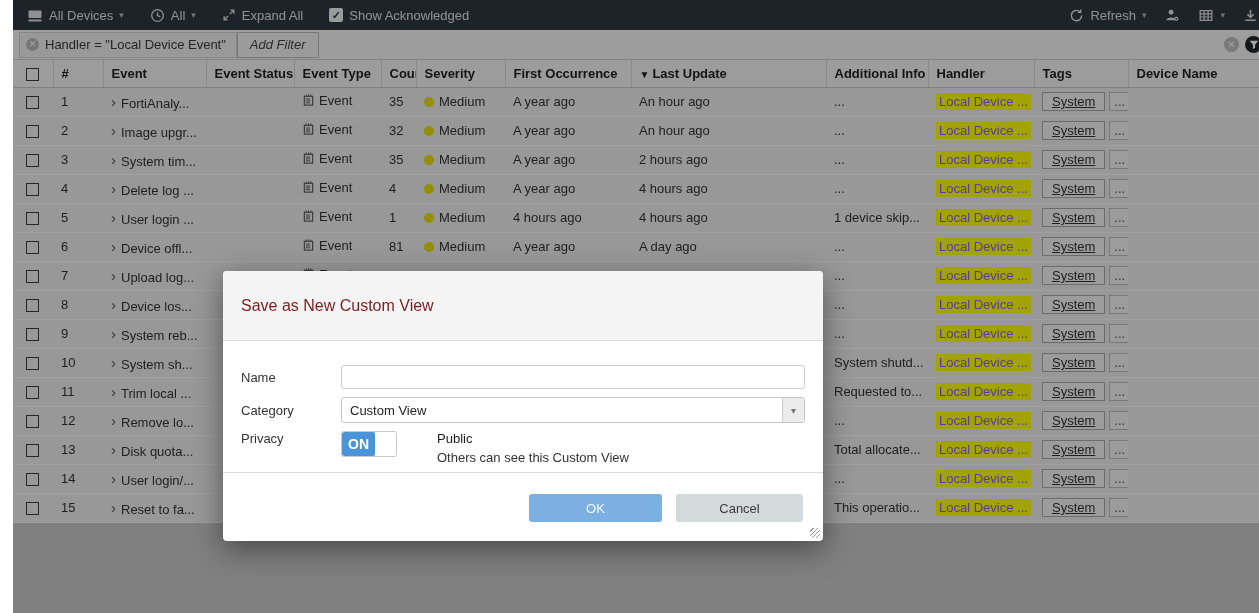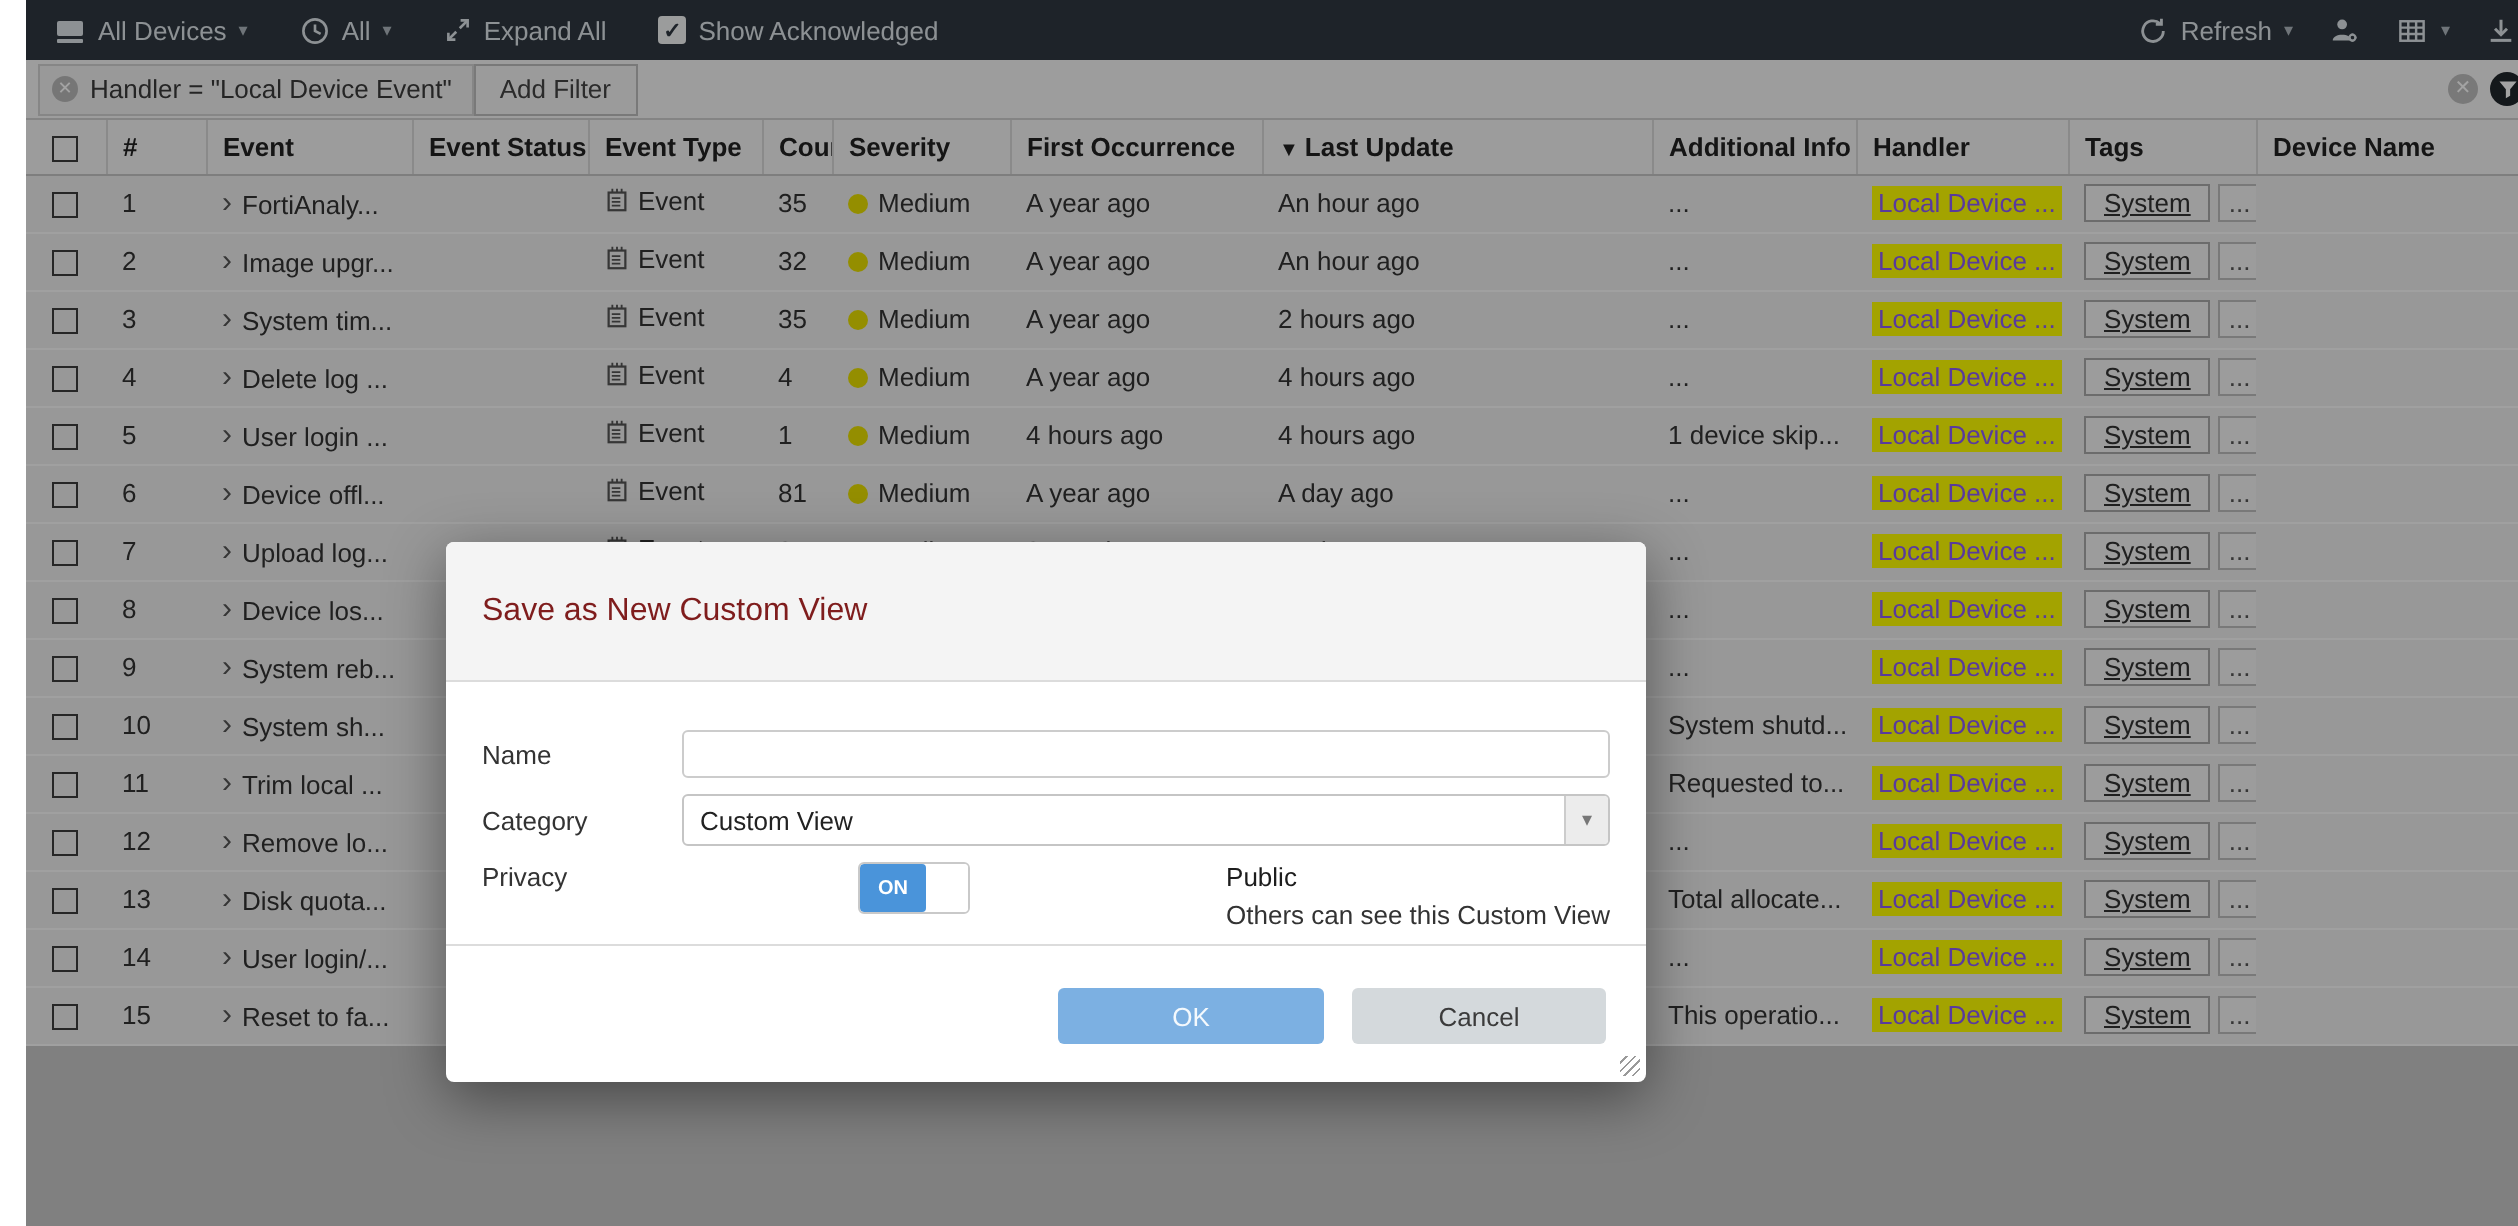--- a/index.html
+++ b/index.html
@@ -20,21 +20,21 @@
     color:#2f3841; font-size:11px; font-weight:bold; }
 
   
   .filterbar { height:30px; background:#f6f6f6; border-bottom:1px solid #cfcfcf;
     display:flex; align-items:center; padding:0 6px; }
   .chip { display:flex; align-items:center; gap:6px; background:#efefef;
     border:1px solid #d2d2d2; height:26px; padding:0 10px 0 6px; color:#3a3a3a; }
   .chip-x { width:13px; height:13px; border-radius:50%; background:#b9b9b9; color:#fff;
     font-size:9px; line-height:13px; text-align:center; display:inline-block; }
   .addfilter { height:26px; border:1px solid #bdbdbd; background:#f3f3f3; color:#444;
-    padding:0 12px; display:flex; align-items:center; cursor:pointer; }
+    padding:0 12px; display:flex; align-items:center; cursor:pointer;font-style:italic; }
   .fb-right { margin-left:auto; display:flex; align-items:center; gap:6px; padding-right:4px; }
   .circle-x { width:15px; height:15px; border-radius:50%; background:#bdbdbd; color:#fff;
     font-size:10px; line-height:15px; text-align:center; }
   .circle-funnel { width:17px; height:17px; border-radius:50%; background:#20262b;
     display:flex; align-items:center; justify-content:center; }
 
   
   table.grid { border-collapse:collapse; table-layout:fixed; width:1259px; }
   thead th { height:27px; background:#f5f5f5; border-right:1px solid #d8d8d8;
     border-bottom:1px solid #c6c6c6; font-weight:bold; color:#222;
@@ -67,24 +67,24 @@
   .modal-body { padding:24px 18px 0 18px; }
   .frow { display:flex; align-items:center; margin-bottom:8px; }
   .frow label { width:100px; flex:0 0 100px; color:#333; }
   .txt { flex:1; height:24px; border:1px solid #ccc; border-radius:3px; padding:0 8px;
     font-family:"Liberation Sans",sans-serif; font-size:13px; }
   .select { flex:1; height:26px; border:1px solid #c5c5c5; border-radius:3px;
     display:flex; align-items:center; background:#fff; cursor:pointer; overflow:hidden; }
   .select > span:first-child { flex:1; padding-left:8px; color:#222; }
   .selarrow { width:22px; align-self:stretch; background:#ececec; border-left:1px solid #ccc;
     display:flex; align-items:center; justify-content:center; color:#777; font-size:10px; }
-  .frow.privacy { align-items:flex-start;justify-content:space-between; }
+  .frow.privacy { align-items:flex-start; }
   .toggle { width:56px; height:26px; border:1px solid #c9c9c9; border-radius:3px;
     background:#fff; display:flex; cursor:pointer; overflow:hidden; }
-  .ton { width:33px; background:var(--accent,#4a94da); color:#fff; font-size:10px;
+  .ton { width:33px; background:var(--accent,#4a94da); color:#fff; font-size:14px;
     font-weight:bold; display:flex; align-items:center; justify-content:center;
     border-radius:2px; }
   .toff { flex:1; background:#fff; }
   .pub { margin-left:40px; }
   .pub-t { font-weight:normal; color:#1d1d1d; margin-bottom:4px; }
   .pub-d { color:#333; }
   .modal-footer { position:absolute; left:0; right:0; bottom:0; height:69px;
     border-top:1px solid #dcdcdc; display:flex; justify-content:flex-end;
     padding-right:20px; }
   .btn { height:28px; margin-top:21px; border:none; border-radius:3px; font-size:13px;

